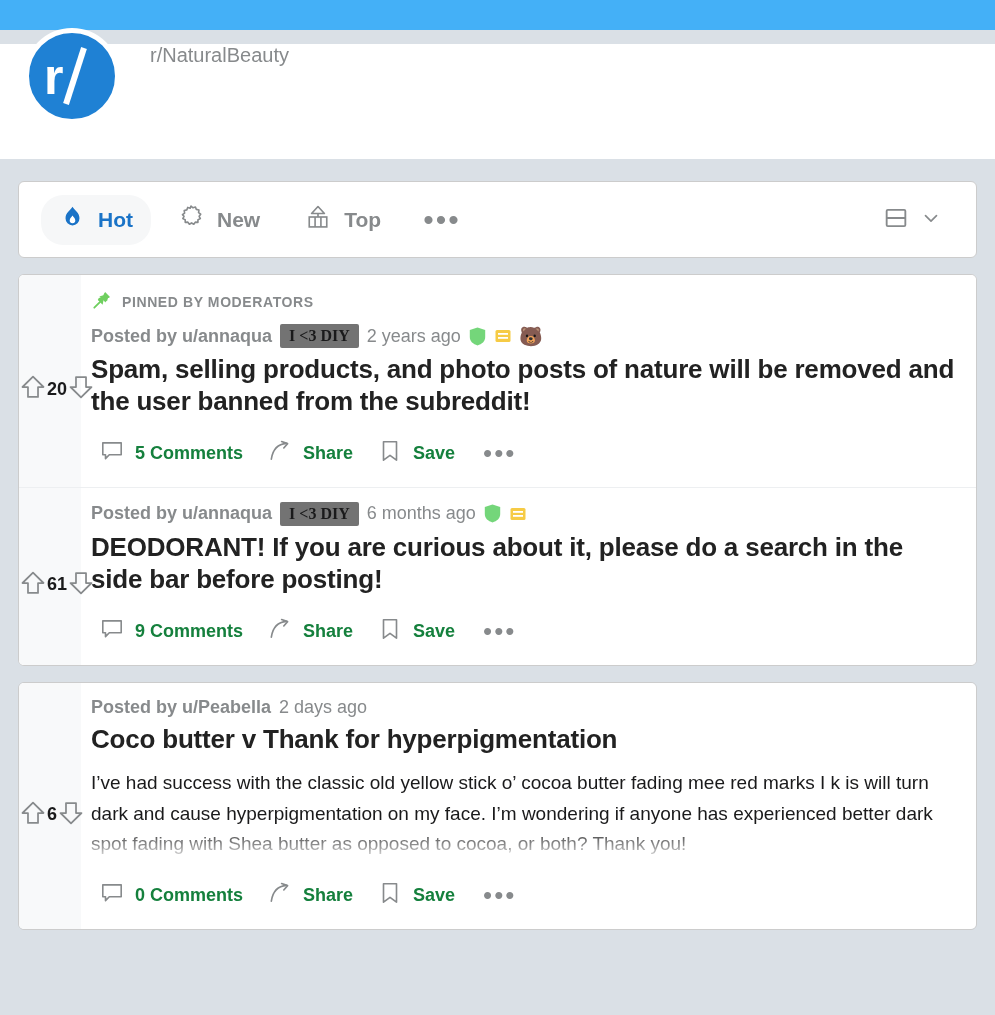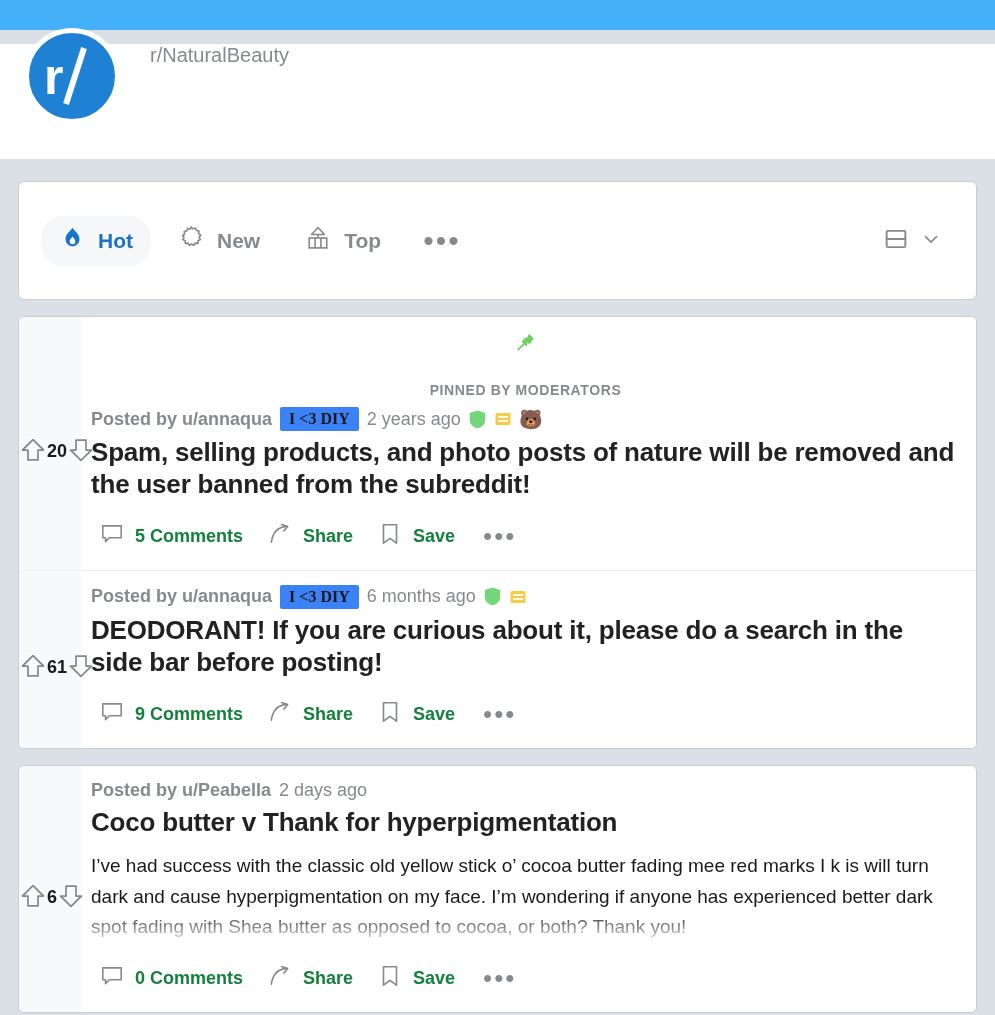--- a/index.html
+++ b/index.html
@@ -87,21 +87,21 @@
     border: 1px solid #ccc;
     border-radius: 6px;
     margin-bottom: 16px;
     overflow: hidden;
   }
 
   
   .sortbar {
     display: flex;
     align-items: center;
-    height: 117px;
+    height: 75px;
     padding: 0 20px 0 22px;
   }
 
   .sort-item {
     display: flex;
     align-items: center;
     gap: 12px;
     padding: 9px 18px;
     border-radius: 22px;
     cursor: pointer;
@@ -161,44 +161,43 @@
 
   .postbody {
     flex: 1;
     padding: 14px 16px 12px 10px;
     min-width: 0;
   }
 
   .pinned-row {
     display: flex;
     align-items: center;
-    gap: 25px;
+    gap: 9px;
     margin-bottom: 9px;
-    flex-direction: column;
   }
   .pinned-label {
     font-size: 14px;
     font-weight: bold;
     color: #878a8c;
     letter-spacing: 0.6px;
   }
 
   .byline {
     display: flex;
     align-items: center;
     flex-wrap: wrap;
     gap: 8px;
     font-size: 18px;
     color: #878a8c;
     margin-bottom: 6px;
   }
   .byline .author { color: #878a8c; font-weight: bold; }
 
   .flair {
-    background: #3b82f6;
+    background: #737373;
     color: #1a1a1b;
     font-size: 16px;
     font-weight: bold;
     padding: 3px 9px;
     border-radius: 2px;
     font-family: "Liberation Serif", serif;
   }
 
   .badge-shield {
     width: 17px;

